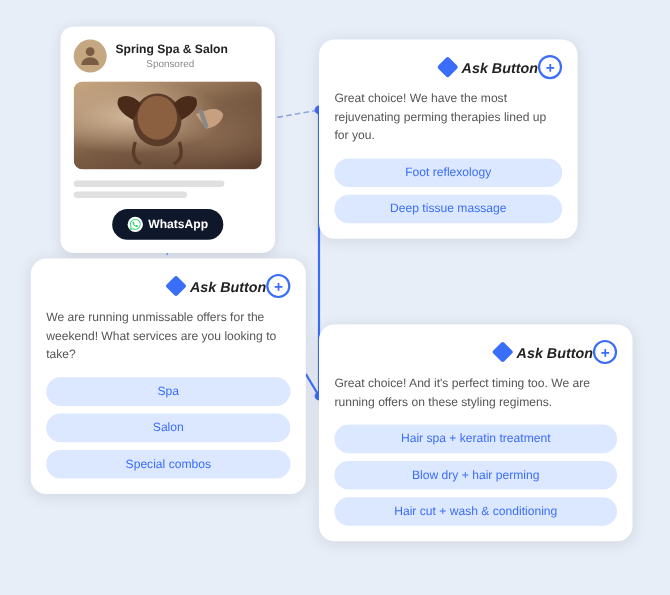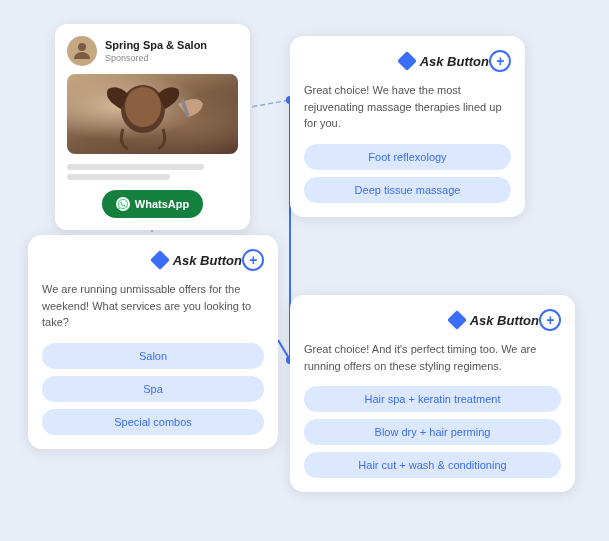--- a/index.html
+++ b/index.html
@@ -57,20 +57,21 @@
     .ad-name {
       font-size: 11px;
       font-weight: 600;
       color: #222;
       line-height: 1.2;
     }
 
     .ad-sponsored {
       font-size: 9px;
       color: #888;
+      margin-left: 28px;
     }
 
     .ad-image {
       width: 100%;
       height: 80px;
       border-radius: 8px;
       background: linear-gradient(135deg, #b8a090 0%, #8a7060 40%, #6b5a4e 100%);
       margin-bottom: 10px;
       overflow: hidden;
       position: relative;
@@ -98,21 +99,21 @@
     .ad-line {
       height: 6px;
       border-radius: 3px;
       background: #e0e0e0;
     }
 
     .ad-line:nth-child(1) { width: 80%; }
     .ad-line:nth-child(2) { width: 60%; }
 
     .whatsapp-btn {
-      background: #15803d;
+      background: #0f172a;
       color: white;
       border: none;
       border-radius: 20px;
       padding: 7px 14px;
       font-size: 11px;
       font-weight: 600;
       cursor: pointer;
       display: flex;
       align-items: center;
       gap: 5px;
@@ -301,36 +302,36 @@
   </div>
 
   <div class="ask-panel panel-top-right">
     <div class="ask-panel-header">
       <div class="ask-panel-title-row">
         <div class="diamond-icon"></div>
         <span class="ask-panel-title">Ask Button</span>
       </div>
       <div class="plus-btn">+</div>
     </div>
-    <p class="ask-panel-text">Great choice! We have the most rejuvenating massage therapies lined up for you.</p>
+    <p class="ask-panel-text">Great choice! We have the most rejuvenating perming therapies lined up for you.</p>
     <button class="option-btn">Foot reflexology</button>
     <button class="option-btn">Deep tissue massage</button>
   </div>
 
   <div class="ask-panel panel-bottom-left">
     <div class="ask-panel-header">
       <div class="ask-panel-title-row">
         <div class="diamond-icon"></div>
         <span class="ask-panel-title">Ask Button</span>
       </div>
       <div class="plus-btn">+</div>
     </div>
     <p class="ask-panel-text">We are running unmissable offers for the weekend! What services are you looking to take?</p>
+    <button class="option-btn">Spa</button>
     <button class="option-btn">Salon</button>
-    <button class="option-btn">Spa</button>
     <button class="option-btn">Special combos</button>
   </div>
 
   <div class="ask-panel panel-bottom-right">
     <div class="ask-panel-header">
       <div class="ask-panel-title-row">
         <div class="diamond-icon"></div>
         <span class="ask-panel-title">Ask Button</span>
       </div>
       <div class="plus-btn">+</div>

